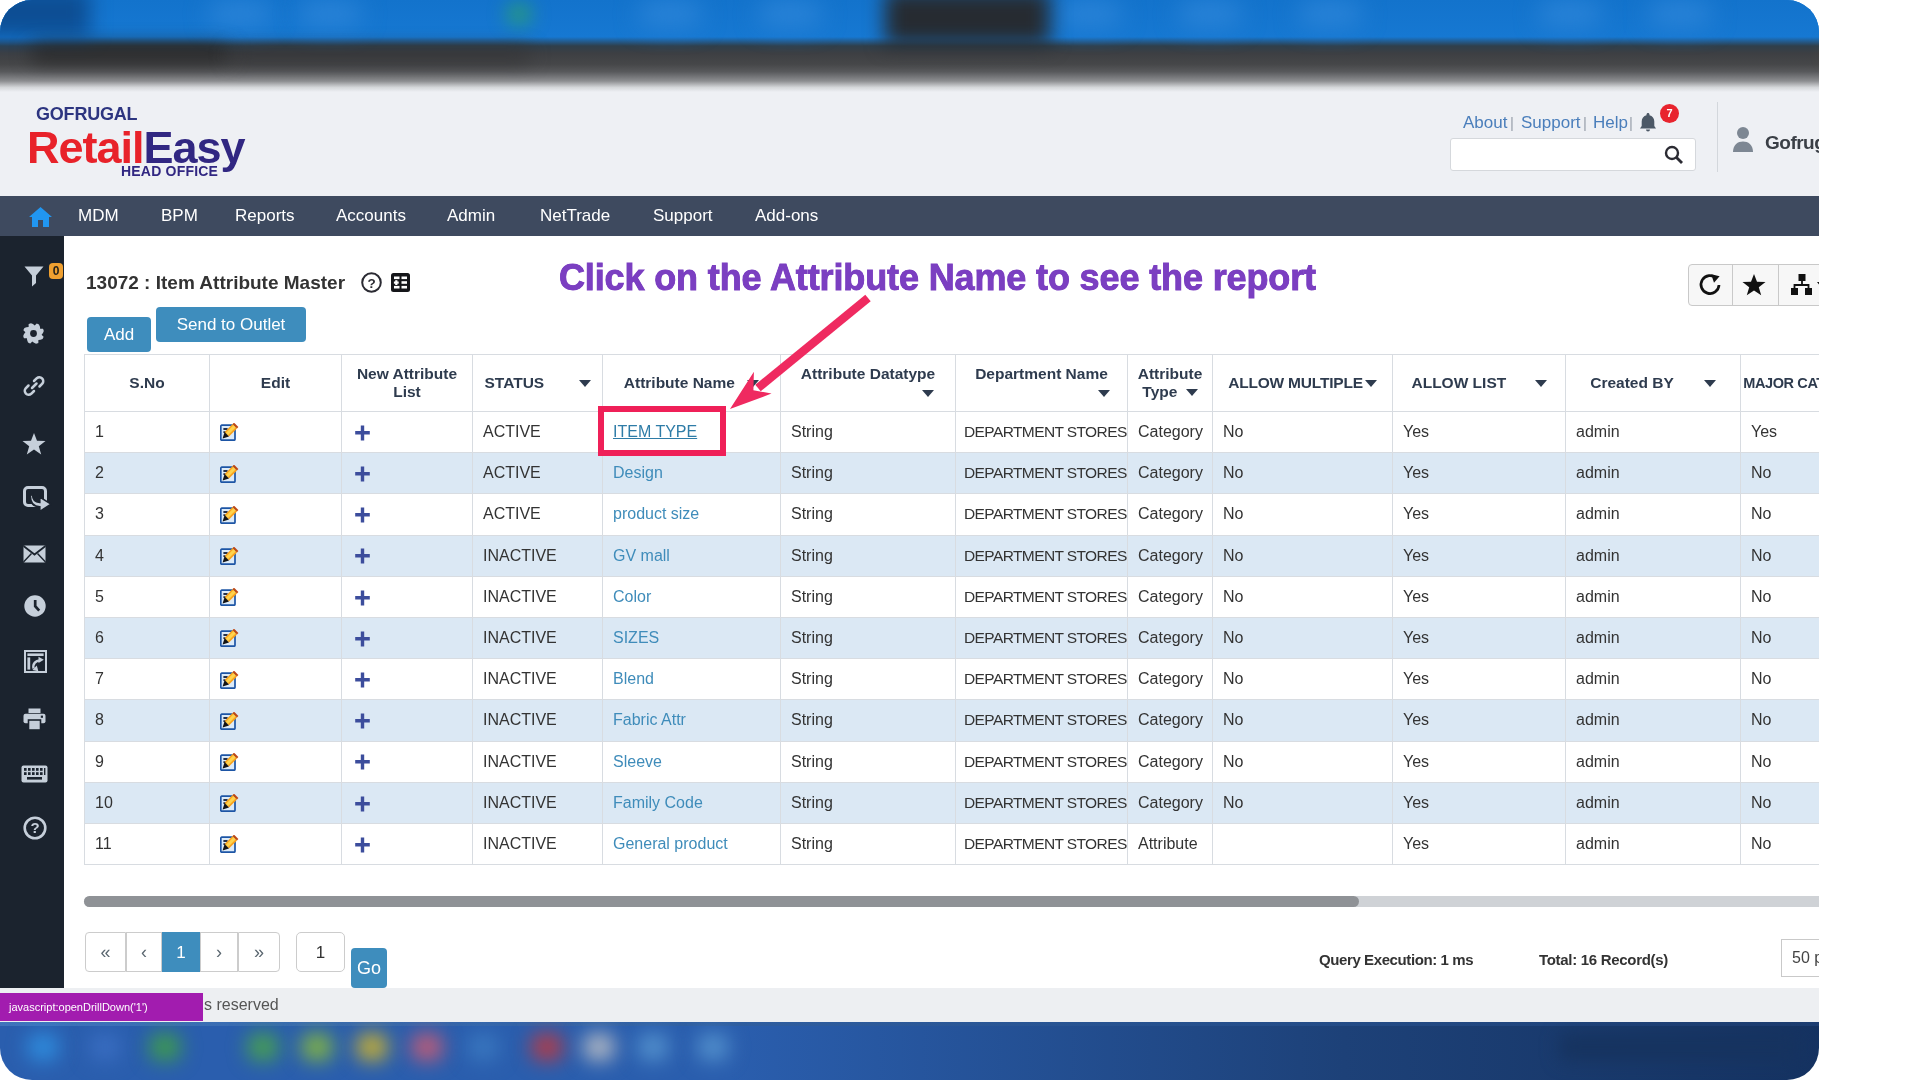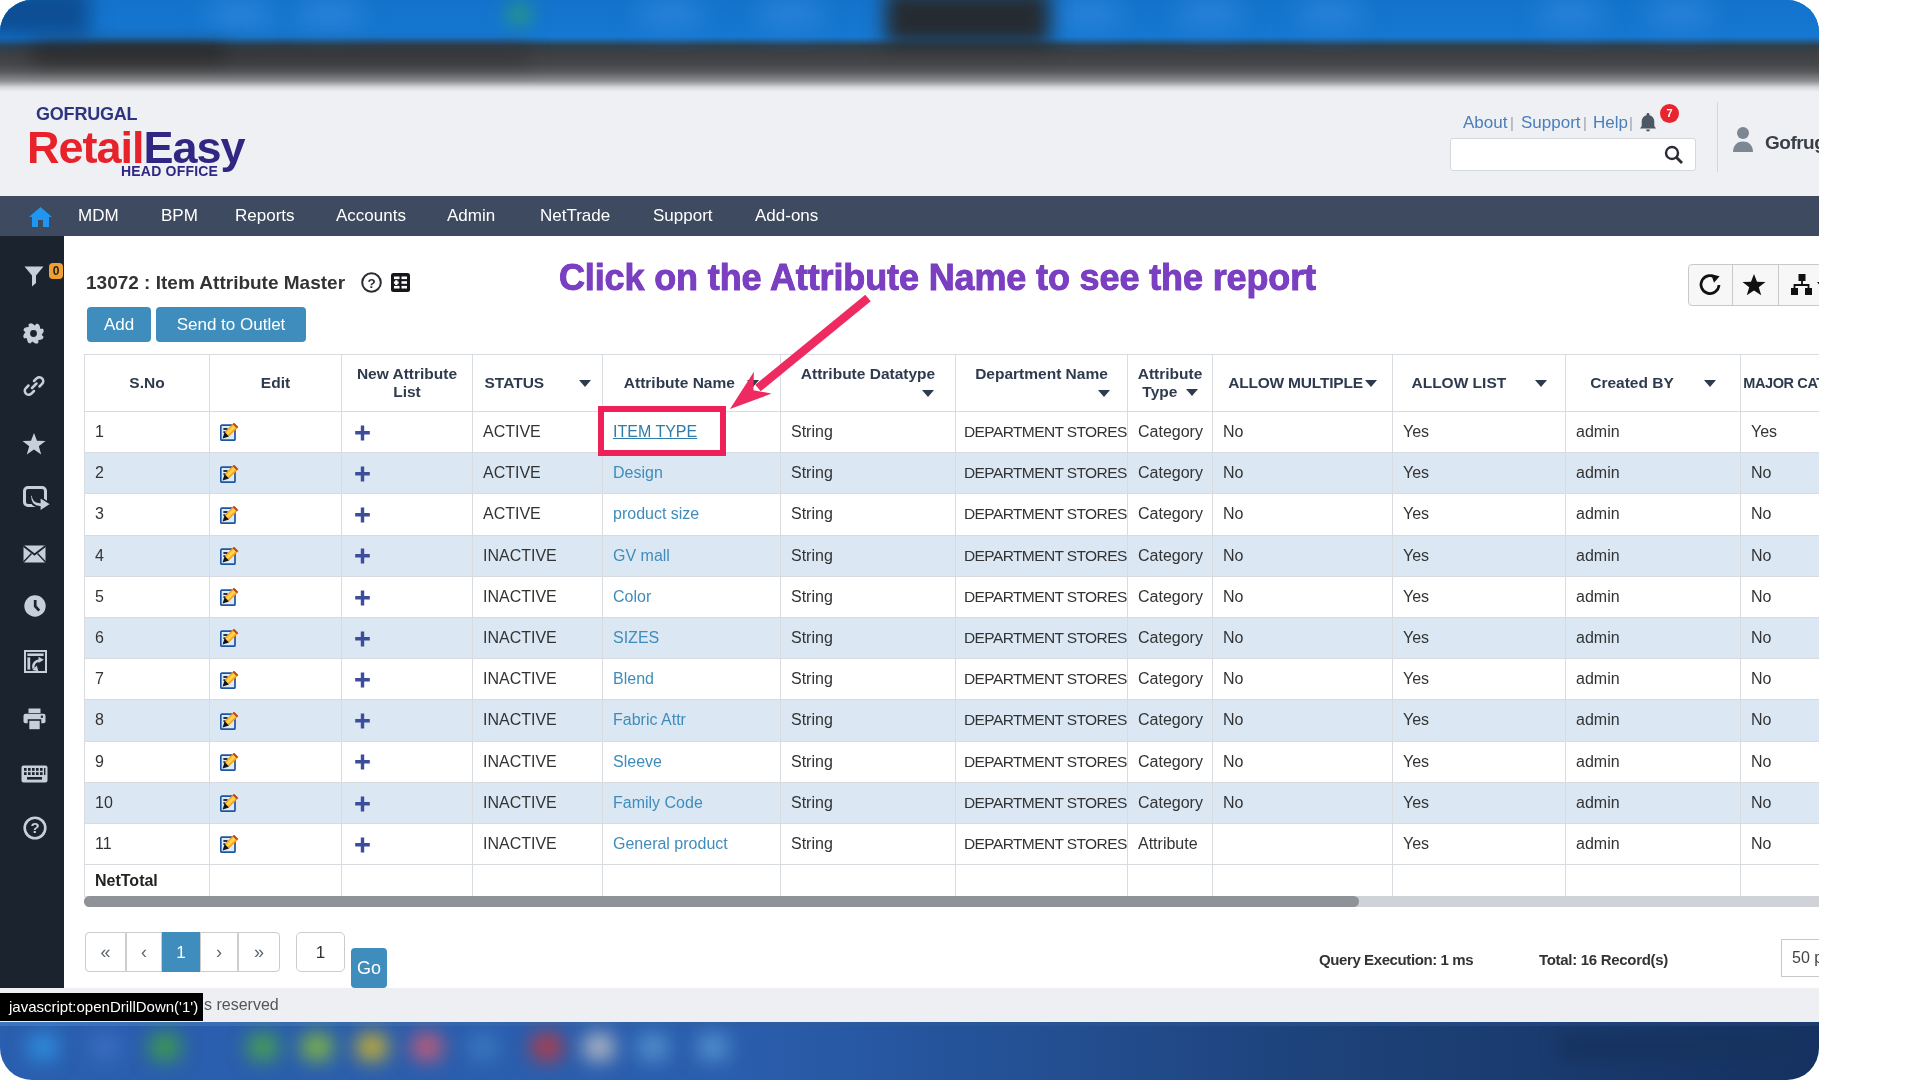--- a/index.html
+++ b/index.html
@@ -19,21 +19,21 @@
 table.grid { border-collapse:collapse; table-layout:fixed; background:#fff; }
 table.grid td, table.grid th { border:1px solid #d8dce1; font-size:16px; color:#333; overflow:hidden; white-space:nowrap; }
 table.grid th { font-weight:bold; color:#2e3b4e; font-size:15.5px; text-align:center; vertical-align:middle; padding:2px 2px; }
 table.grid td { padding:0 0 0 10px; vertical-align:middle; }
 tr.alt td { background:#dbe8f4; }
 a.attr { color:#3f8cba; text-decoration:none; }
 .caret { display:inline-block; width:0; height:0; border-left:6px solid transparent; border-right:6px solid transparent; border-top:7px solid #2e3b4e; vertical-align:middle; margin-left:8px; }
 .btnblue { position:absolute; background:#3e8dbd; color:#fff; border-radius:4px; text-align:center; font-size:17px; }
 .pgcell { position:absolute; top:932px; height:40px; background:#fff; border:1px solid #ccc; text-align:center; color:#5b6770; }
 #footer { left:0; top:988px; width:1920px; height:34px; background:#edeff2; }
-#tooltip { left:0; top:993px; width:203px; height:28px; background:#000000; color:#fff; font-size:15px; line-height:28px; padding-left:9px; }
+#tooltip { left:0; top:993px; width:203px; height:28px; background:#a21caf; color:#fff; font-size:11px; line-height:28px; padding-left:9px; }
 #taskbar { left:0; top:1022px; width:1920px; height:58px; background:linear-gradient(90deg,#2a5eae 0%,#2a5eae 38%,#1d4178 70%,#132f5c 100%); overflow:hidden; }
 #taskbar .blob { position:absolute; filter:blur(7px); }
 </style>
 </head>
 <body>
 <div id="page">
 
 <div id="chrome" class="abs">
 <div style="position:absolute;left:0;top:0;width:1920px;height:92px;background:linear-gradient(180deg,#1373cc 0%,#1678d2 40%,#2f3f4b 50%,#3d3f43 58%,#464749 70%,#58595c 78%,#8c8d90 88%,#d5d7da 95%,#eef0f4 100%);"></div>
 <div class="blob" style="left:-20px;top:-12px;width:110px;height:48px;background:#0d4e94;"></div>
@@ -192,21 +192,21 @@
     </svg>
 <div class="abs" style="left:1817px;top:282px;width:0;height:0;border-left:7px solid transparent;border-right:7px solid transparent;border-top:9px solid #111;"></div>
 <svg class="abs" style="left:1850px;top:273px;" width="26" height="24" viewBox="0 0 26 24">
 <rect x="1" y="12" width="4" height="8" fill="#111"></rect>
 <rect x="7" y="8" width="4" height="12" fill="#111"></rect>
 <rect x="13" y="10" width="4" height="10" fill="#111"></rect>
 <rect x="19" y="4" width="4" height="16" fill="#111"></rect>
 <rect x="0" y="21" width="25" height="2.4" fill="#111"></rect>
     </svg>
 <div class="abs" style="left:1879px;top:282px;width:0;height:0;border-left:7px solid transparent;border-right:7px solid transparent;border-top:9px solid #111;"></div>
-<div class="btnblue" style="left:87px;top:307px;width:64px;height:35px;line-height:35px;">Add</div>
+<div class="btnblue" style="left:87px;top:317px;width:64px;height:35px;line-height:35px;">Add</div>
 <div class="btnblue" style="left:156px;top:307px;width:150px;height:35px;line-height:35px;">Send to Outlet</div>
     <table class="grid abs" style="left:84px;top:354px;width:1806px;">
 <colgroup>
         <col style="width:125px;">
         <col style="width:132px;">
         <col style="width:131px;">
         <col style="width:130px;">
         <col style="width:178px;">
         <col style="width:175px;">
         <col style="width:172px;">
@@ -488,34 +488,20 @@
           <td>INACTIVE</td>
           <td><a class="attr" href="#">General product</a></td>
           <td>String</td>
           <td style="font-size:15.5px;letter-spacing:-0.6px;padding-left:8px;">DEPARTMENT STORES</td>
           <td>Attribute</td>
           <td></td>
           <td>Yes</td>
           <td>admin</td>
           <td>No</td>
 </tr>
-<tr style="height:32px;">
-          <td style="font-weight:bold;color:#222;">NetTotal</td>
-          <td></td>
-          <td></td>
-          <td></td>
-          <td></td>
-          <td></td>
-          <td></td>
-          <td></td>
-          <td></td>
-          <td></td>
-          <td></td>
-          <td></td>
-        </tr>
 </tbody>
     </table>
 <div class="abs" style="left:1890px;top:412px;width:13px;height:485px;background:#f1f1f1;"></div>
 <div class="abs" style="left:1891px;top:415px;width:11px;height:470px;background:#9a9da2;border-radius:6px;"></div>
 <div class="abs" style="left:84px;top:896px;width:1813px;height:11px;background:#cfd2d6;border-radius:6px;"></div>
 <div class="abs" style="left:84px;top:896px;width:1275px;height:11px;background:#8f9296;border-radius:6px;"></div>
 <svg class="abs" style="left:540px;top:248px;" width="800" height="60" viewBox="0 0 800 60">
 <text x="19" y="42" font-family="Liberation Sans" font-size="36" font-weight="bold" textLength="757" fill="#7b3fc1" stroke="#ffffff" stroke-width="7" paint-order="stroke" stroke-linejoin="round">Click on the Attribute Name to see the report</text>
 <text x="19" y="42" font-family="Liberation Sans" font-size="36" font-weight="bold" textLength="757" fill="#7b3fc1" stroke="#7b3fc1" stroke-width="0.9">Click on the Attribute Name to see the report</text>
     </svg>

